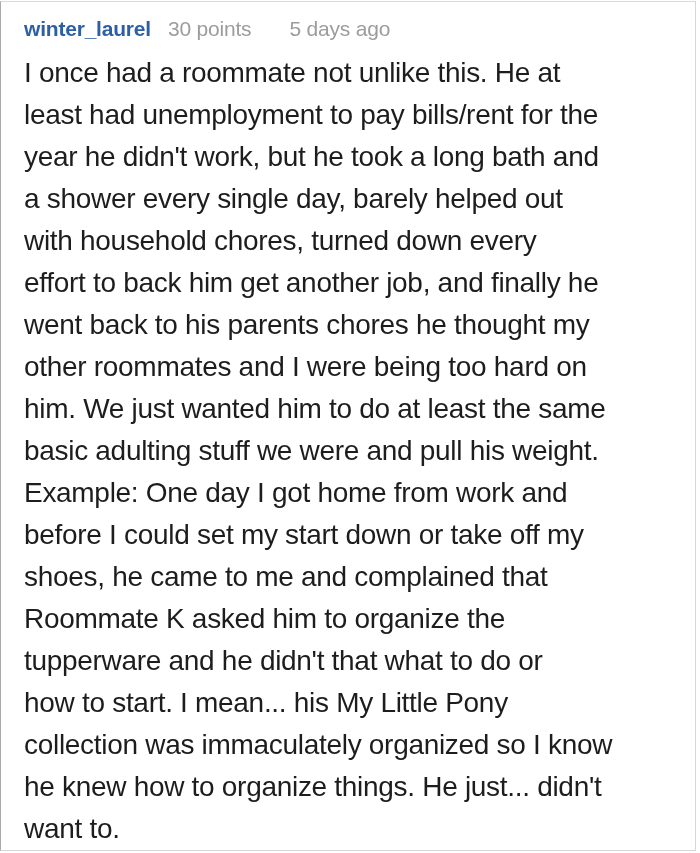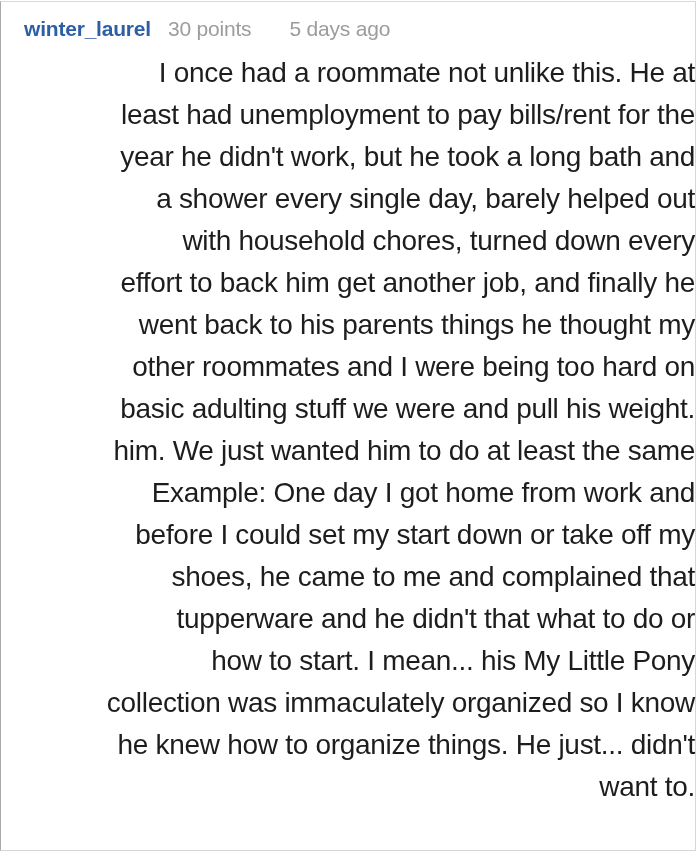--- a/index.html
+++ b/index.html
@@ -17,21 +17,20 @@
     left: 0;
     right: 4px;
     bottom: 2px;
     background: #ffffff;
     border-top: 1px solid #dadada;
     border-right: 1px solid #d6d6d6;
     border-bottom: 1px solid #d6d6d6;
     border-left: 1px solid #aaaaaa;
     box-sizing: border-box;
     padding: 15px 0 8px 23px;
-    text-align: right;
   }
   .comment-header {
     display: flex;
     align-items: baseline;
     white-space: nowrap;
     margin-bottom: 11px;
   }
   .username {
     color: #2d5fa7;
     font-weight: 700;
@@ -68,26 +67,27 @@
     <span class="meta timestamp">5 days ago</span>
   </div>
 
   <div class="comment-body">
       <div class="comment-line">I once had a roommate not unlike this. He at</div>
       <div class="comment-line">least had unemployment to pay bills/rent for the</div>
       <div class="comment-line">year he didn't work, but he took a long bath and</div>
       <div class="comment-line">a shower every single day, barely helped out</div>
       <div class="comment-line">with household chores, turned down every</div>
       <div class="comment-line">effort to back him get another job, and finally he</div>
-      <div class="comment-line">went back to his parents things he thought my</div>
+      <div class="comment-line">went back to his parents chores he thought my</div>
       <div class="comment-line">other roommates and I were being too hard on</div>
+      <div class="comment-line">him. We just wanted him to do at least the same</div>
       <div class="comment-line">basic adulting stuff we were and pull his weight.</div>
-      <div class="comment-line">him. We just wanted him to do at least the same</div>
       <div class="comment-line">Example: One day I got home from work and</div>
       <div class="comment-line">before I could set my start down or take off my</div>
       <div class="comment-line">shoes, he came to me and complained that</div>
+      <div class="comment-line">Roommate K asked him to organize the</div>
       <div class="comment-line">tupperware and he didn't that what to do or</div>
       <div class="comment-line">how to start. I mean... his My Little Pony</div>
       <div class="comment-line">collection was immaculately organized so I know</div>
       <div class="comment-line">he knew how to organize things. He just... didn't</div>
       <div class="comment-line">want to.</div>
     </div>
 </div>
 
 </body></html>

